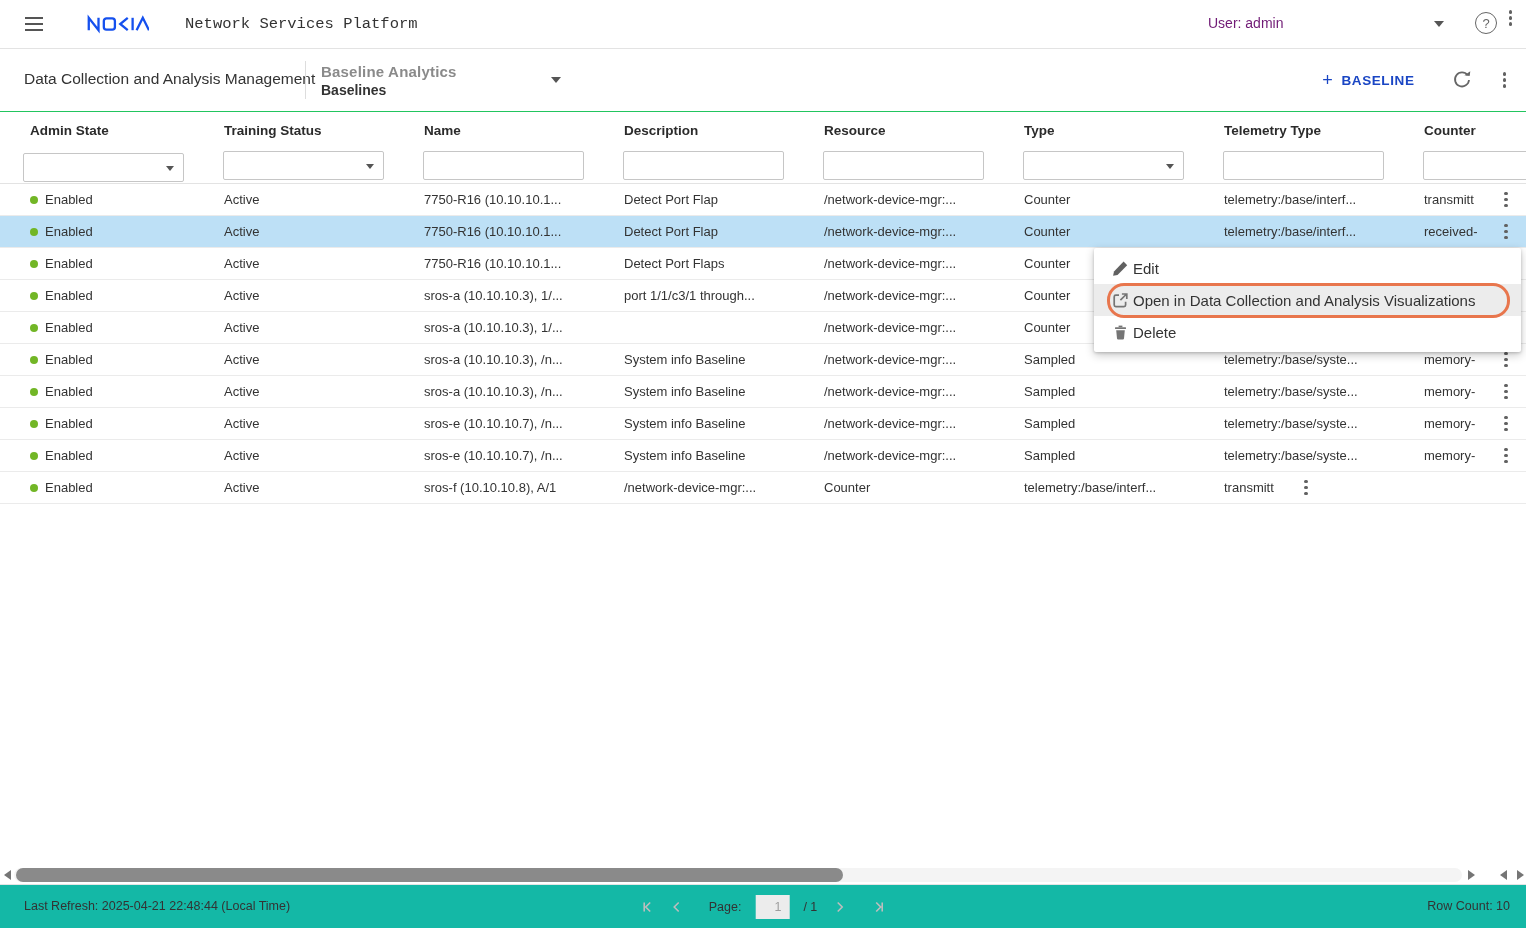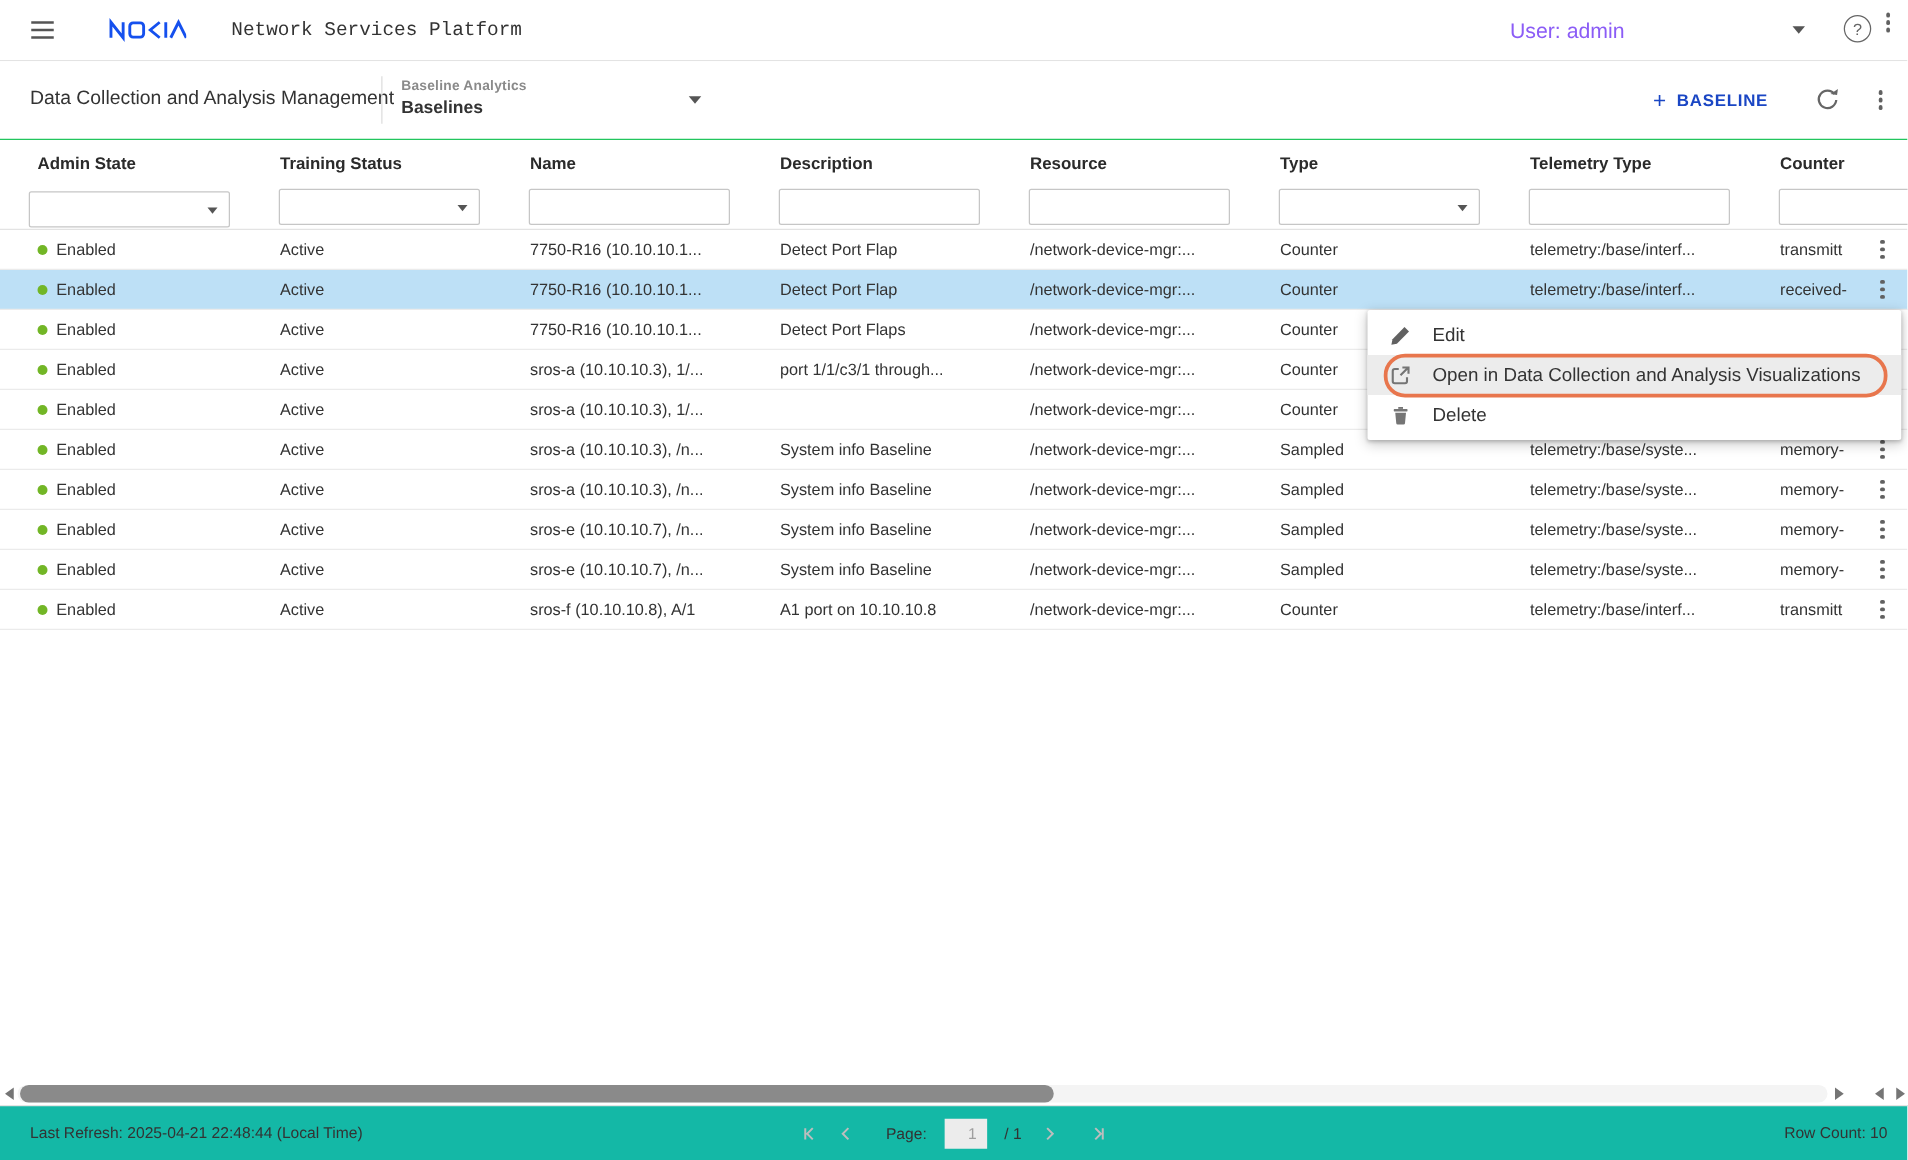--- a/index.html
+++ b/index.html
@@ -7,30 +7,30 @@
     width:1526px;height:928px;position:relative;overflow:hidden;
     background:#fff;font-family:"Liberation Sans",sans-serif;color:#333;
     -webkit-font-smoothing:antialiased;
   }
   
   .appbar{position:absolute;top:0;left:0;width:1526px;height:48px;background:#fff;border-bottom:1px solid #e3e3e3;}
   .hamburger{position:absolute;left:25px;top:17px;width:18px;height:14px;display:flex;flex-direction:column;justify-content:space-between;cursor:pointer;}
   .hamburger i{display:block;height:2px;background:#555;}
   .brand{position:absolute;left:87px;top:14px;}
   .product-title{position:absolute;left:185px;top:15px;font-size:15.5px;color:#333;font-family:Liberation Mono, monospace;}
-  .user-chip{position:absolute;left:1208px;top:15px;font-size:17px;color:#8b5cf6;}
+  .user-chip{position:absolute;left:1208px;top:15px;font-size:14px;color:#701a75;}
   .user-caret{position:absolute;left:1434px;top:21px;width:0;height:0;border-left:5px solid transparent;border-right:5px solid transparent;border-top:6px solid #555;cursor:pointer;}
   .help{position:absolute;left:1475px;top:12px;width:22px;height:22px;border:1.6px solid #666;border-radius:50%;box-sizing:border-box;
         display:flex;align-items:center;justify-content:center;font-size:13px;color:#666;cursor:pointer;}
   
   .toolbar{position:absolute;top:49px;left:0;width:1526px;height:62px;background:#fff;border-bottom:1px solid #22c55e;}
   .page-title{position:absolute;left:24px;top:21px;font-size:15.5px;color:#333;}
   .vdiv{position:absolute;left:305px;top:12px;width:1px;height:38px;background:#ddd;}
   .ctx{position:absolute;left:321px;top:14px;cursor:pointer;}
-  .ctx-label{font-size:11px;font-weight:bold;color:#8a8a8a;letter-spacing:.2px;}
+  .ctx-label{font-size:15px;font-weight:bold;color:#8a8a8a;letter-spacing:.2px;}
   .ctx-value{font-size:14px;color:#333;margin-top:2px;font-weight:bold;}
   .ctx-caret{position:absolute;left:551px;top:28px;width:0;height:0;border-left:5px solid transparent;border-right:5px solid transparent;border-top:6px solid #555;}
   .toolbar-right{position:absolute;right:20px;top:0;height:62px;display:flex;align-items:center;gap:30px;}
   .btn-baseline{display:flex;align-items:center;gap:8px;color:var(--action);font-weight:bold;font-size:13.5px;letter-spacing:.6px;cursor:pointer;background:none;border:none;font-family:inherit;}
   .btn-baseline .plus{font-size:18px;font-weight:normal;line-height:1;}
   .icon-btn{background:none;border:none;padding:0;cursor:pointer;display:flex;align-items:center;justify-content:center;}
   .kebab{display:flex;flex-direction:column;gap:2.5px;align-items:center;cursor:pointer;}
   .kebab i{width:3.5px;height:3.5px;border-radius:50%;background:#616161;}
   
   .thead{position:absolute;top:114px;left:0;width:1526px;height:34px;display:flex;}
@@ -45,21 +45,21 @@
   .trow.selected{background:var(--selrow);}
   .cell{font-size:13px;color:#333;line-height:31px;padding-left:24px;box-sizing:border-box;white-space:nowrap;overflow:hidden;}
   .c0,.c1,.c2,.c3,.c4,.c5,.c6{width:200px;flex:none;}
   .c7{width:86px;flex:none;}
   .c8{width:40px;flex:none;padding:0;display:flex;align-items:center;justify-content:center;}
   .c0{padding-left:30px;display:flex;align-items:center;}
   .dot{width:8px;height:8px;border-radius:50%;background:var(--green);margin-right:7px;flex:none;}
   
   .menu{position:absolute;left:1094px;top:248px;width:427px;background:#fff;border-radius:2px;
         box-shadow:0 1px 3px rgba(0,0,0,.18),0 3px 10px rgba(0,0,0,.22);padding:4px 0;z-index:20;}
-  .mitem{height:32px;display:flex;align-items:center;padding-left:17px;gap:16px;font-size:15px;color:#333;cursor:pointer;position:relative;}
+  .mitem{height:32px;display:flex;align-items:center;padding-left:17px;gap:3px;font-size:15px;color:#333;cursor:pointer;position:relative;}
   .mitem.hl{background:#ececec;}
   .mitem .micon{width:19px;height:19px;flex:none;display:flex;align-items:center;justify-content:center;}
   .ring{position:absolute;left:13px;right:11px;top:-1px;bottom:-2px;border:3px solid var(--ring);border-radius:17px;pointer-events:none;box-sizing:border-box;}
   
   .hscroll{position:absolute;top:866px;left:0;width:1526px;height:18px;}
   .arr{position:absolute;width:0;height:0;cursor:pointer;}
   .arr.l{border-top:5px solid transparent;border-bottom:5px solid transparent;border-right:7px solid #757575;}
   .arr.r{border-top:5px solid transparent;border-bottom:5px solid transparent;border-left:7px solid #757575;}
   .track{position:absolute;left:14px;top:2px;width:1448px;height:14px;background:#f4f4f4;border-radius:7px;}
   .thumb{position:absolute;left:16px;top:2px;width:827px;height:14px;background:#8a8a8a;border-radius:7px;cursor:pointer;}
@@ -347,21 +347,20 @@
         </div>
       </div>
     </div>
     <div class="trow">
       <div class="cell c0">
         <span class="dot"></span>
         <span>Enabled</span>
       </div>
       <div class="cell c1">Active</div>
       <div class="cell c2">sros-f (10.10.10.8), A/1</div>
-      <div class="cell c3">A1 port on 10.10.10.8</div>
       <div class="cell c4">/network-device-mgr:...</div>
       <div class="cell c5">Counter</div>
       <div class="cell c6">telemetry:/base/interf...</div>
       <div class="cell c7">transmitt</div>
       <div class="cell c8">
         <div class="kebab">
           <i></i>
           <i></i>
           <i></i>
         </div>

